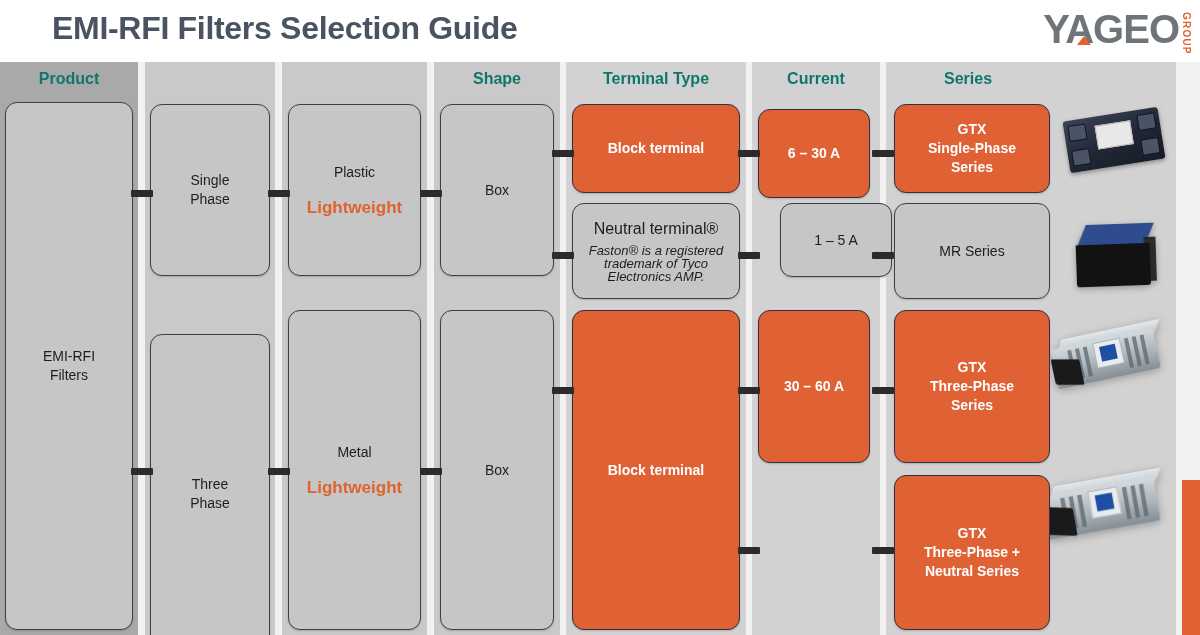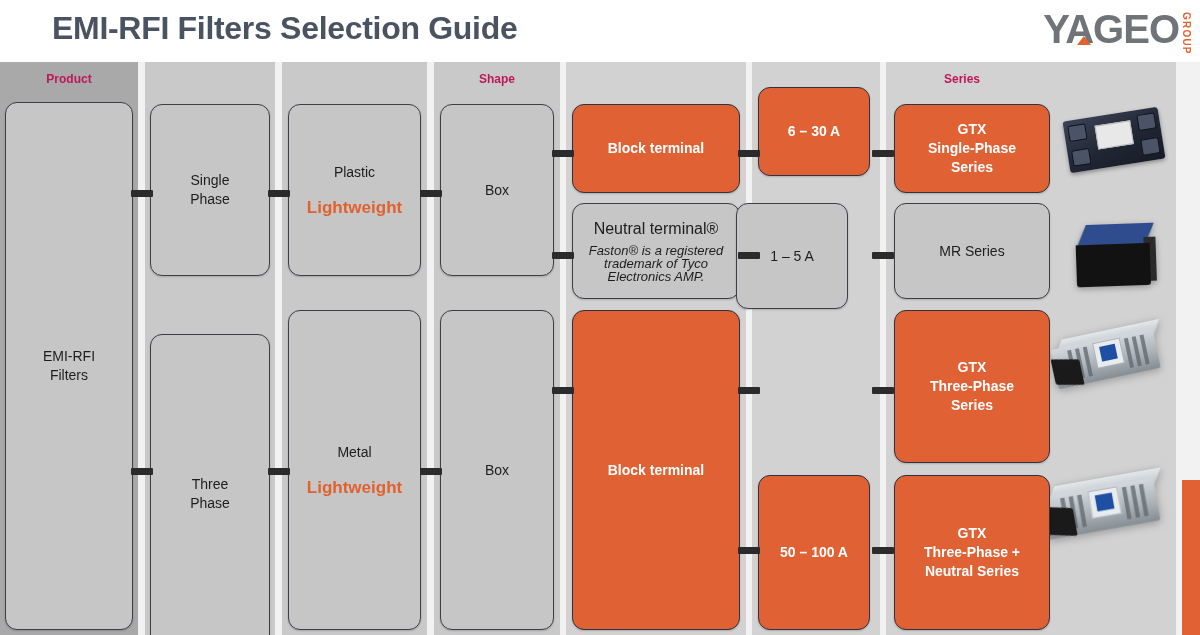--- a/index.html
+++ b/index.html
@@ -50,21 +50,21 @@
   }
   .col-bg{
     position:absolute;left:0;right:0;top:0;bottom:0;
     background:#c9c9c9;
   }
   .col.light .col-bg{background:#d2d2d2;}
   .col.dark  .col-bg{background:#a9a9a9;}
   .col-head{
     position:absolute;left:0;right:0;top:0;height:34px;
     display:flex;align-items:center;justify-content:center;
-    font-size:12px;font-weight:bold;color:#be185d;
+    font-size:16px;font-weight:bold;color:#0f766e;
     z-index:4;
     text-align:center;
   }
 
   
   .node{
     position:absolute;
     border-radius:12px;
     border:1.4px solid #3a3f4a;
     background:#c6c6c6;
@@ -201,23 +201,25 @@
   </div>
   <div class="col" style="left:282px;width:145px;">
     <div class="col-bg"></div>
   </div>
   <div class="col" style="left:434px;width:126px;">
     <div class="col-bg"></div>
     <div class="col-head">Shape</div>
   </div>
   <div class="col light" style="left:566px;width:180px;">
     <div class="col-bg"></div>
+    <div class="col-head">Terminal Type</div>
   </div>
   <div class="col light" style="left:752px;width:128px;">
     <div class="col-bg"></div>
+    <div class="col-head">Current</div>
   </div>
   <div class="col light" style="left:886px;width:290px;">
     <div class="col-bg"></div>
     <div class="col-head" style="justify-content:flex-start;padding-left:58px;">Series</div>
   </div>
 
   <div class="conn" style="left:131px;top:128px;width:22px;"></div>
   <div class="conn" style="left:131px;top:406px;width:22px;"></div>
   <div class="conn" style="left:268px;top:128px;width:22px;"></div>
   <div class="conn" style="left:268px;top:406px;width:22px;"></div>
@@ -269,28 +271,28 @@
     <div class="t">Block terminal</div>
   </div>
   <div class="node grey" style="left:572px;top:141px;width:168px;height:96px;">
     <div class="t" style="font-size:16px;">Neutral terminal®</div>
     <div class="note">Faston® is a registered trademark of Tyco Electronics AMP.</div>
   </div>
   <div class="node orange" style="left:572px;top:248px;width:168px;height:320px;">
     <div class="t">Block terminal</div>
   </div>
 
-  <div class="node orange" style="left:758px;top:25px;width:112px;height:89px;">
+  <div class="node orange" style="left:758px;top:47px;width:112px;height:89px;">
     <div class="t">6 – 30 A</div>
   </div>
-  <div class="node grey" style="left:736px;top:141px;width:112px;height:106px;">
+  <div class="node grey" style="left:780px;top:141px;width:112px;height:74px;">
     <div class="t">1 – 5 A</div>
   </div>
-  <div class="node orange" style="left:758px;top:413px;width:112px;height:155px;">
-    <div class="t">50 – 100 A</div>
+  <div class="node orange" style="left:758px;top:248px;width:112px;height:153px;">
+    <div class="t">30 – 60 A</div>
   </div>
 
   <div class="node orange" style="left:894px;top:42px;width:156px;height:89px;">
     <div class="t" style="white-space:pre-line;">GTX
 Single-Phase
 Series</div>
   </div>
   <div class="node grey" style="left:894px;top:141px;width:156px;height:96px;">
     <div class="t">MR Series</div>
   </div>

